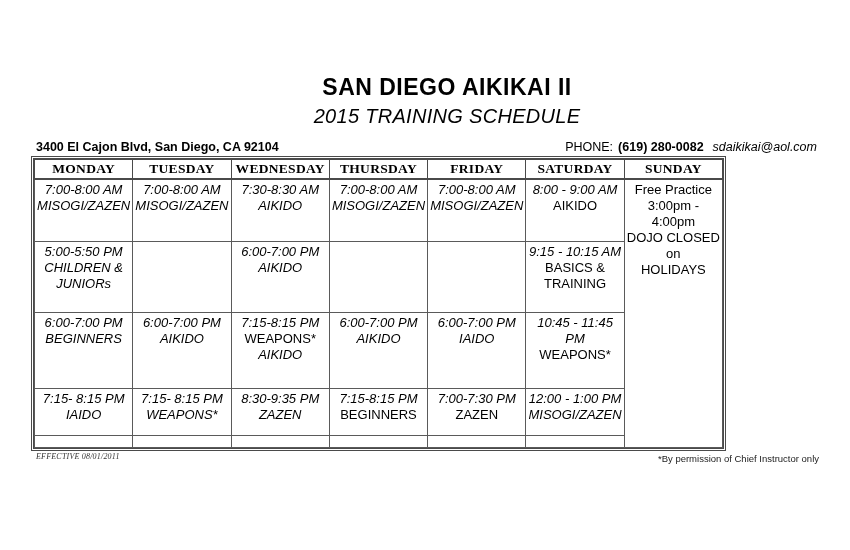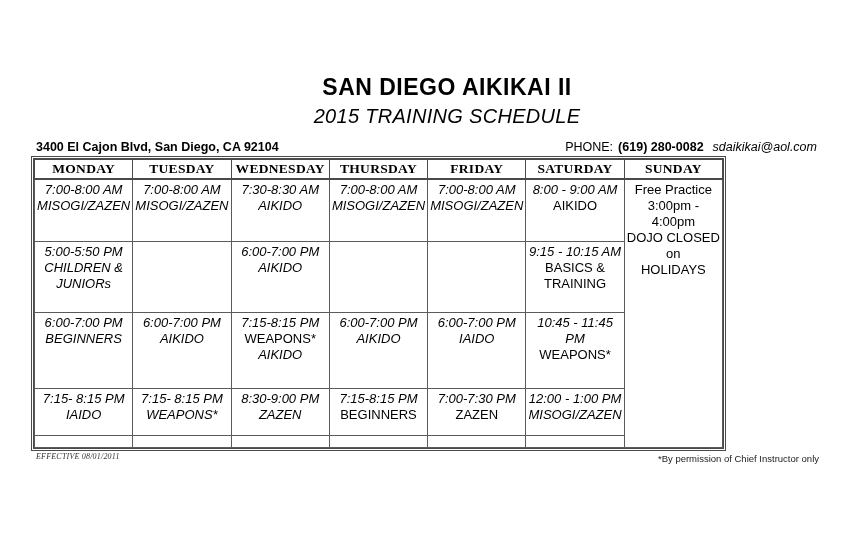--- a/index.html
+++ b/index.html
@@ -182,21 +182,21 @@
           <tr>
             <td>
               <div class="ln">7:15- 8:15 PM</div>
               <div class="ln">IAIDO</div>
             </td>
             <td>
               <div class="ln">7:15- 8:15 PM</div>
               <div class="ln">WEAPONS*</div>
             </td>
             <td>
-              <div class="ln">8:30-9:00 PM</div>
+              <div class="ln">8:30-9:35 PM</div>
               <div class="ln">ZAZEN</div>
             </td>
             <td>
               <div class="ln">7:15-8:15 PM</div>
               <div class="ln up">BEGINNERS</div>
             </td>
             <td>
               <div class="ln">7:00-7:30 PM</div>
               <div class="ln up">ZAZEN</div>
             </td>

